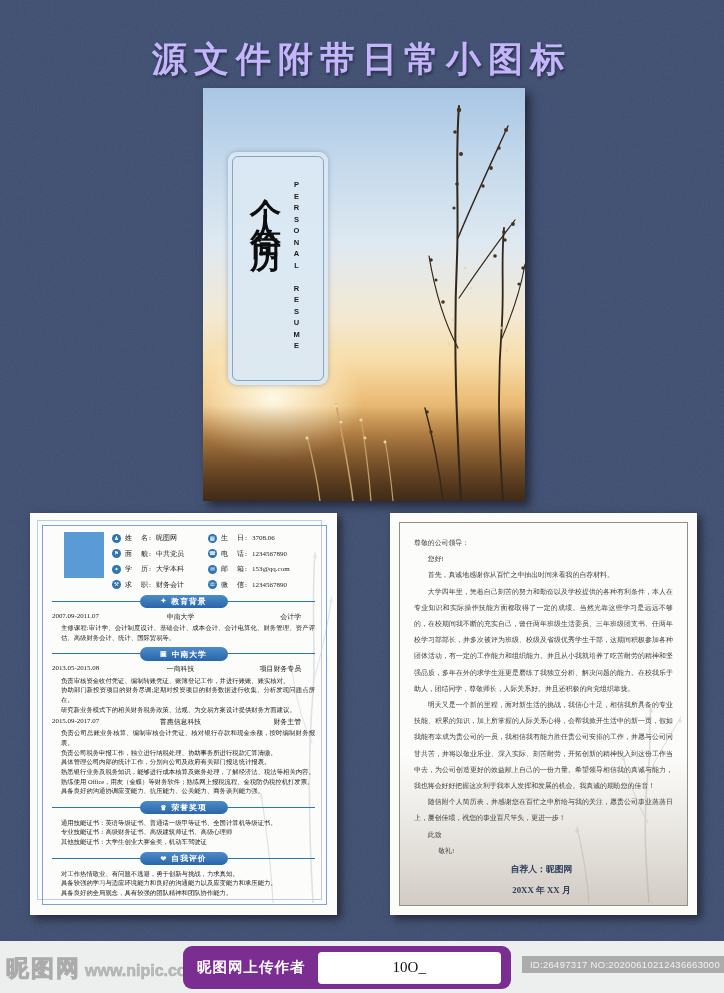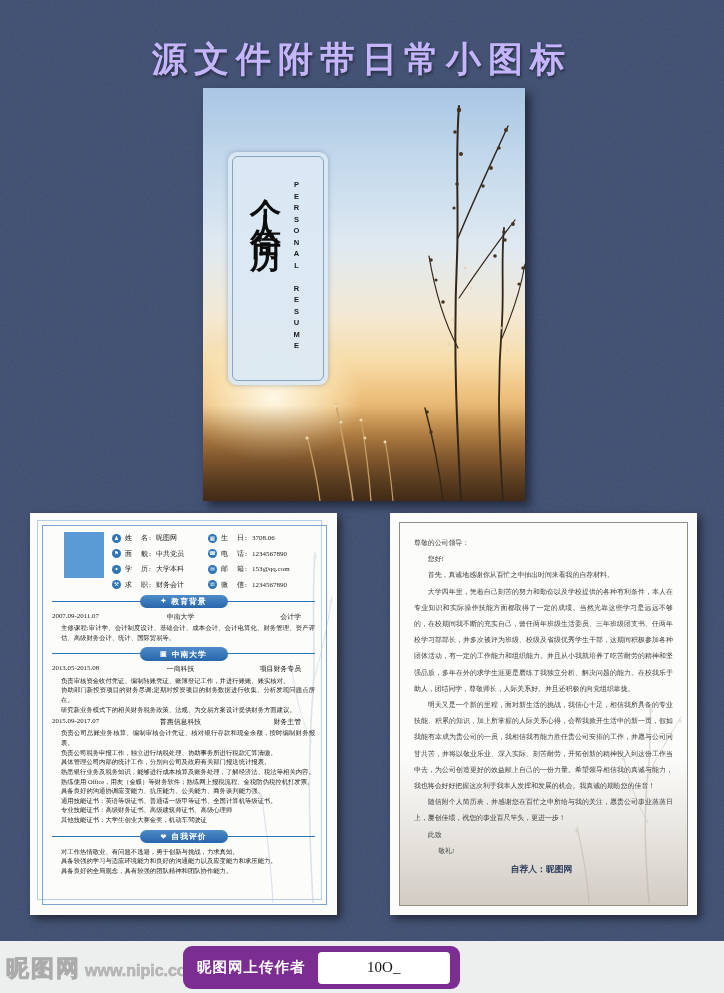--- a/index.html
+++ b/index.html
@@ -73,21 +73,21 @@
   .salute { text-indent:3.5em; }
   .letter-sign { text-align:center; font-size:8.8px; font-weight:bold; color:#2c3d5c; line-height:2.4;
     padding-right:4px; font-family:"Liberation Serif",serif; }
 
   
   .footer-strip { position:absolute; left:0; top:941px; width:724px; height:52px; background:#edefee; z-index:4; }
   .wm { position:absolute; left:6px; top:12px; display:flex; align-items:baseline; gap:4px; }
   .wm-logo { font-size:23px; font-weight:bold; letter-spacing:2px; color:rgba(190,190,190,.55);
     -webkit-text-stroke:1px #ababab; }
   .wm-url { font-size:16px; font-weight:bold; color:rgba(175,175,175,.85); -webkit-text-stroke:.5px #ababab; }
-  .badge { position:absolute; left:183px; top:5px; width:277px; height:43px; background:#7b2d91;
+  .badge { position:absolute; left:183px; top:5px; width:328px; height:43px; background:#7b2d91;
     border-radius:9px; display:flex; align-items:center; padding:0 10px 0 14px; gap:12px; }
   .badge-label { color:#fff; font-size:14.5px; font-weight:bold; letter-spacing:1px; white-space:nowrap;
     font-family:"Liberation Serif",serif; }
   .badge-input { flex:1; height:32px; background:#fff; border-radius:4px; display:flex; align-items:center;
     justify-content:center; font-size:15px; color:#111; font-family:"Liberation Serif",serif; }
   .id-box { position:absolute; right:0; top:15px; background:rgba(155,155,155,.8); color:#f2f2f2;
     font-size:9.5px; padding:3px 4px 3px 8px; letter-spacing:.3px; }
 </style>
 </head>
 <body>
@@ -270,20 +270,27 @@
       <span class="m-role">财务主管</span>
     </div>
     <div class="body-line">负责公司总账业务核算、编制审核会计凭证、核对银行存款和现金余额，按时编制财务报表。</div>
     <div class="body-line">负责公司税务申报工作，独立进行纳税处理、协助事务所进行税款汇算清缴。</div>
     <div class="body-line">具体管理公司内部的统计工作，分别向公司及政府有关部门报送统计报表。</div>
 
     <div class="body-line">熟悉银行业务及税务知识，能够进行成本核算及账务处理，了解经济法、税法等相关内容。</div>
     <div class="body-line">熟练使用 Office，用友（金蝶）等财务软件；熟练网上报税流程、金税防伪税控机打发票。</div>
     <div class="body-line">具备良好的沟通协调应变能力、抗压能力、公关能力、商务谈判能力强。</div>
 
+    <div class="divider">
+      <div class="rule"></div>
+      <div class="pill">
+        <span class="pill-ico">♛</span>
+        <span>荣誉奖项</span>
+      </div>
+    </div>
     <div class="body-line">通用技能证书：英语等级证书、普通话一级甲等证书、全国计算机等级证书。</div>
     <div class="body-line">专业技能证书：高级财务证书、高级建筑师证书、高级心理师</div>
     <div class="body-line">其他技能证书：大学生创业大赛金奖，机动车驾驶证</div>
 
     <div class="divider">
       <div class="rule"></div>
       <div class="pill">
         <span class="pill-ico">❤</span>
         <span>自我评价</span>
       </div>
@@ -314,25 +321,27 @@
   <div class="letter-content">
     <div class="letter-p no-indent">尊敬的公司领导：</div>
     <div class="letter-p">您好!</div>
     <div class="letter-p">首先，真诚地感谢你从百忙之中抽出时间来看我的自荐材料。</div>
     <div class="letter-p">大学四年里，凭着自己刻苦的努力和勤奋以及学校提供的各种有利条件，本人在专业知识和实际操作技能方面都取得了一定的成绩。当然光靠这些学习是远远不够的，在校期间我不断的充实自己，曾任两年班级生活委员、三年班级团支书、任两年校学习部部长，并多次被评为班级、校级及省级优秀学生干部，这期间积极参加各种团体活动，有一定的工作能力和组织能力。并且从小我就培养了吃苦耐劳的精神和坚强品质，多年在外的求学生涯更是磨练了我独立分析、解决问题的能力。在校我乐于助人，团结同学，尊敬师长，人际关系好。并且还积极的向党组织靠拢。</div>
     <div class="letter-p">明天又是一个新的里程，面对新生活的挑战，我信心十足，相信我所具备的专业技能、积累的知识，加上所掌握的人际关系心得，会帮我掀开生活中的新一页，假如我能有幸成为贵公司的一员，我相信我有能力胜任贵公司安排的工作，并愿与公司同甘共苦，并将以敬业乐业、深入实际、刻苦耐劳，开拓创新的精神投入到这份工作当中去，为公司创造更好的效益献上自己的一份力量。希望领导相信我的真诚与能力，我也将会好好把握这次利于我本人发挥和发展的机会。我真诚的期盼您的佳音！</div>
     <div class="letter-p">随信附个人简历表，并感谢您在百忙之中所给与我的关注，愿贵公司事业蒸蒸日上，屡创佳绩，祝您的事业百尺竿头，更进一步！</div>
     <div class="letter-p">此致</div>
     <div class="letter-p salute">敬礼!</div>
     <div class="letter-sign">自荐人：昵图网</div>
+    <div class="letter-sign">20XX 年 XX 月</div>
   </div>
 </div>
 
 <div class="footer-strip">
   <div class="wm">
     <span class="wm-logo">昵图网</span>
     <span class="wm-url">www.nipic.com</span>
   </div>
   <div class="badge">
     <span class="badge-label">昵图网上传作者</span>
     <span class="badge-input">10O_</span>
   </div>
+  <div class="id-box">ID:26497317 NO:20200610212436663000</div>
 </div>
 
 </body></html>

